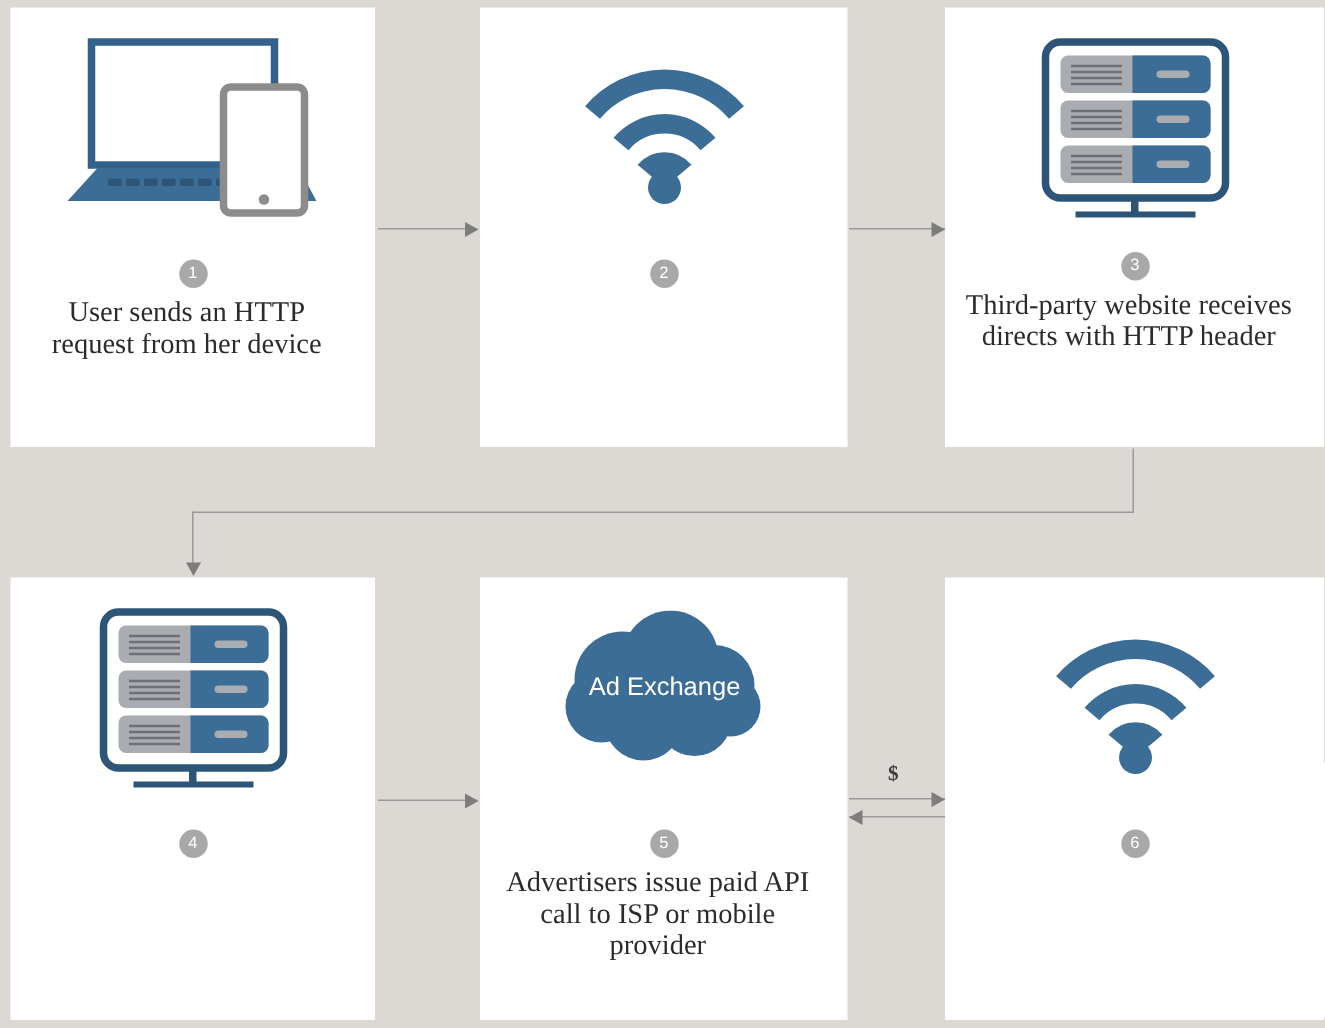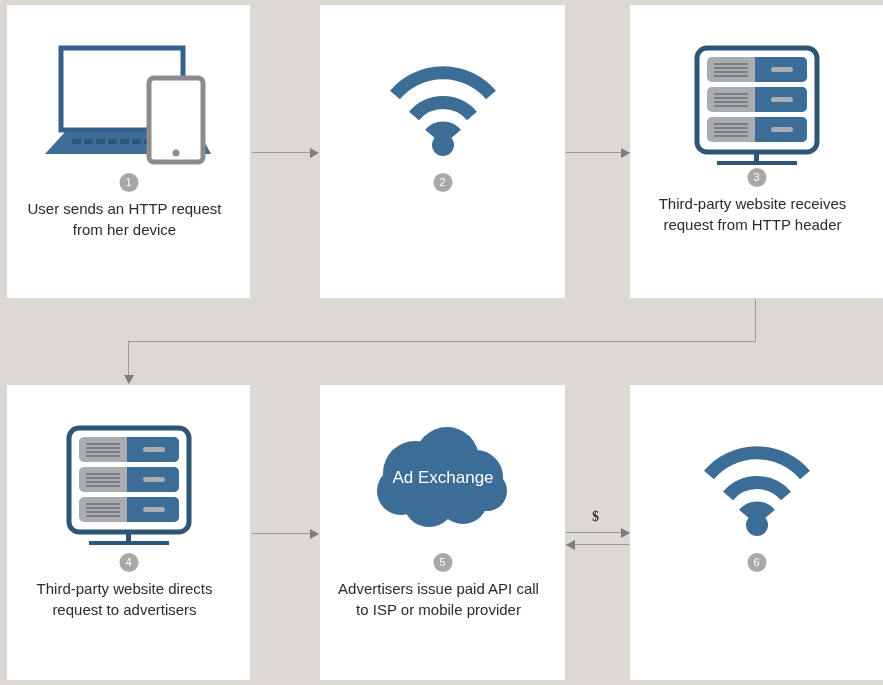--- a/index.html
+++ b/index.html
@@ -24,21 +24,20 @@
   }
   .panel-icon {
     position: absolute;
     left: 0;
     right: 0;
     top: 0;
     height: 160px;
     display: flex;
     align-items: center;
     justify-content: center;
-    margin-top: 20px;
   }
   .panel-badge {
     position: absolute;
     left: 50%;
     transform: translateX(-50%);
     width: 19px;
     height: 19px;
     border-radius: 50%;
     background: #a8a8a8;
     color: #ffffff;
@@ -46,23 +45,23 @@
     line-height: 19px;
     text-align: center;
     font-family: "Liberation Sans", sans-serif;
   }
   .panel-caption {
     position: absolute;
     left: 10px;
     right: 18px;
     text-align: center;
     color: #2b2b2b;
-    font-size: 15px;
+    font-size: 19px;
     line-height: 21px;
-    font-family: Liberation Sans, sans-serif;
+    font-family: Liberation Serif, serif;
   }
 
   
   #panel-1 { left: 7px;   top: 5px; width: 243px; height: 293px; }
   #panel-2 { left: 320px; top: 5px; width: 245px; height: 293px; }
   #panel-3 { left: 630px; top: 5px; width: 253px; height: 293px; }
   
   #panel-4 { left: 7px;   top: 385px; width: 243px; height: 295px; }
   #panel-5 { left: 320px; top: 385px; width: 245px; height: 295px; }
   #panel-6 { left: 630px; top: 385px; width: 253px; height: 295px; }
@@ -212,21 +211,21 @@
             <line x1="23" y1="92" x2="57" y2="92"></line>
           </g>
           <rect x="80" y="83" width="22" height="5" rx="2.5" fill="#a9acb0"></rect>
         </g>
 
         <rect x="63" y="108" width="5" height="10" fill="#2d5578"></rect>
         <rect x="26" y="117" width="80" height="4" fill="#2d5578"></rect>
       </svg>
     </div>
     <div class="panel-badge">3</div>
-    <div class="panel-caption">Third-party website receives request from HTTP header</div>
+    <div class="panel-caption">Third-party website receives directs with HTTP header</div>
   </div>
 
   <div class="panel" id="panel-4">
     <div class="panel-icon">
       <svg width="132" height="122" viewBox="0 0 132 122">
         <rect x="6" y="4" width="120" height="104" rx="10" fill="#ffffff" stroke="#2d5578" stroke-width="5"></rect>
         <g>
           <rect x="16" y="13" width="100" height="25" rx="5" fill="#a9acb0"></rect>
           <path d="M64 13 H111 a5 5 0 0 1 5 5 v15 a5 5 0 0 1 -5 5 H64 Z" fill="#3b6d96"></path>
           <g stroke="#6d7175" stroke-width="1.6">
@@ -257,21 +256,20 @@
             <line x1="23" y1="88" x2="57" y2="88"></line>
             <line x1="23" y1="92" x2="57" y2="92"></line>
           </g>
           <rect x="80" y="83" width="22" height="5" rx="2.5" fill="#a9acb0"></rect>
         </g>
         <rect x="63" y="108" width="5" height="10" fill="#2d5578"></rect>
         <rect x="26" y="117" width="80" height="4" fill="#2d5578"></rect>
       </svg>
     </div>
     <div class="panel-badge">4</div>
-    <div class="panel-caption">Third-party website directs request to advertisers</div>
   </div>
 
   <div class="panel" id="panel-5">
     <div class="panel-icon">
       <svg width="160" height="116" viewBox="0 0 160 116">
         <g fill="#3b6d96">
           <circle cx="52" cy="46" r="32"></circle>
           <circle cx="84" cy="32" r="32"></circle>
           <circle cx="113" cy="50" r="27"></circle>
           <circle cx="38" cy="64" r="24"></circle>

